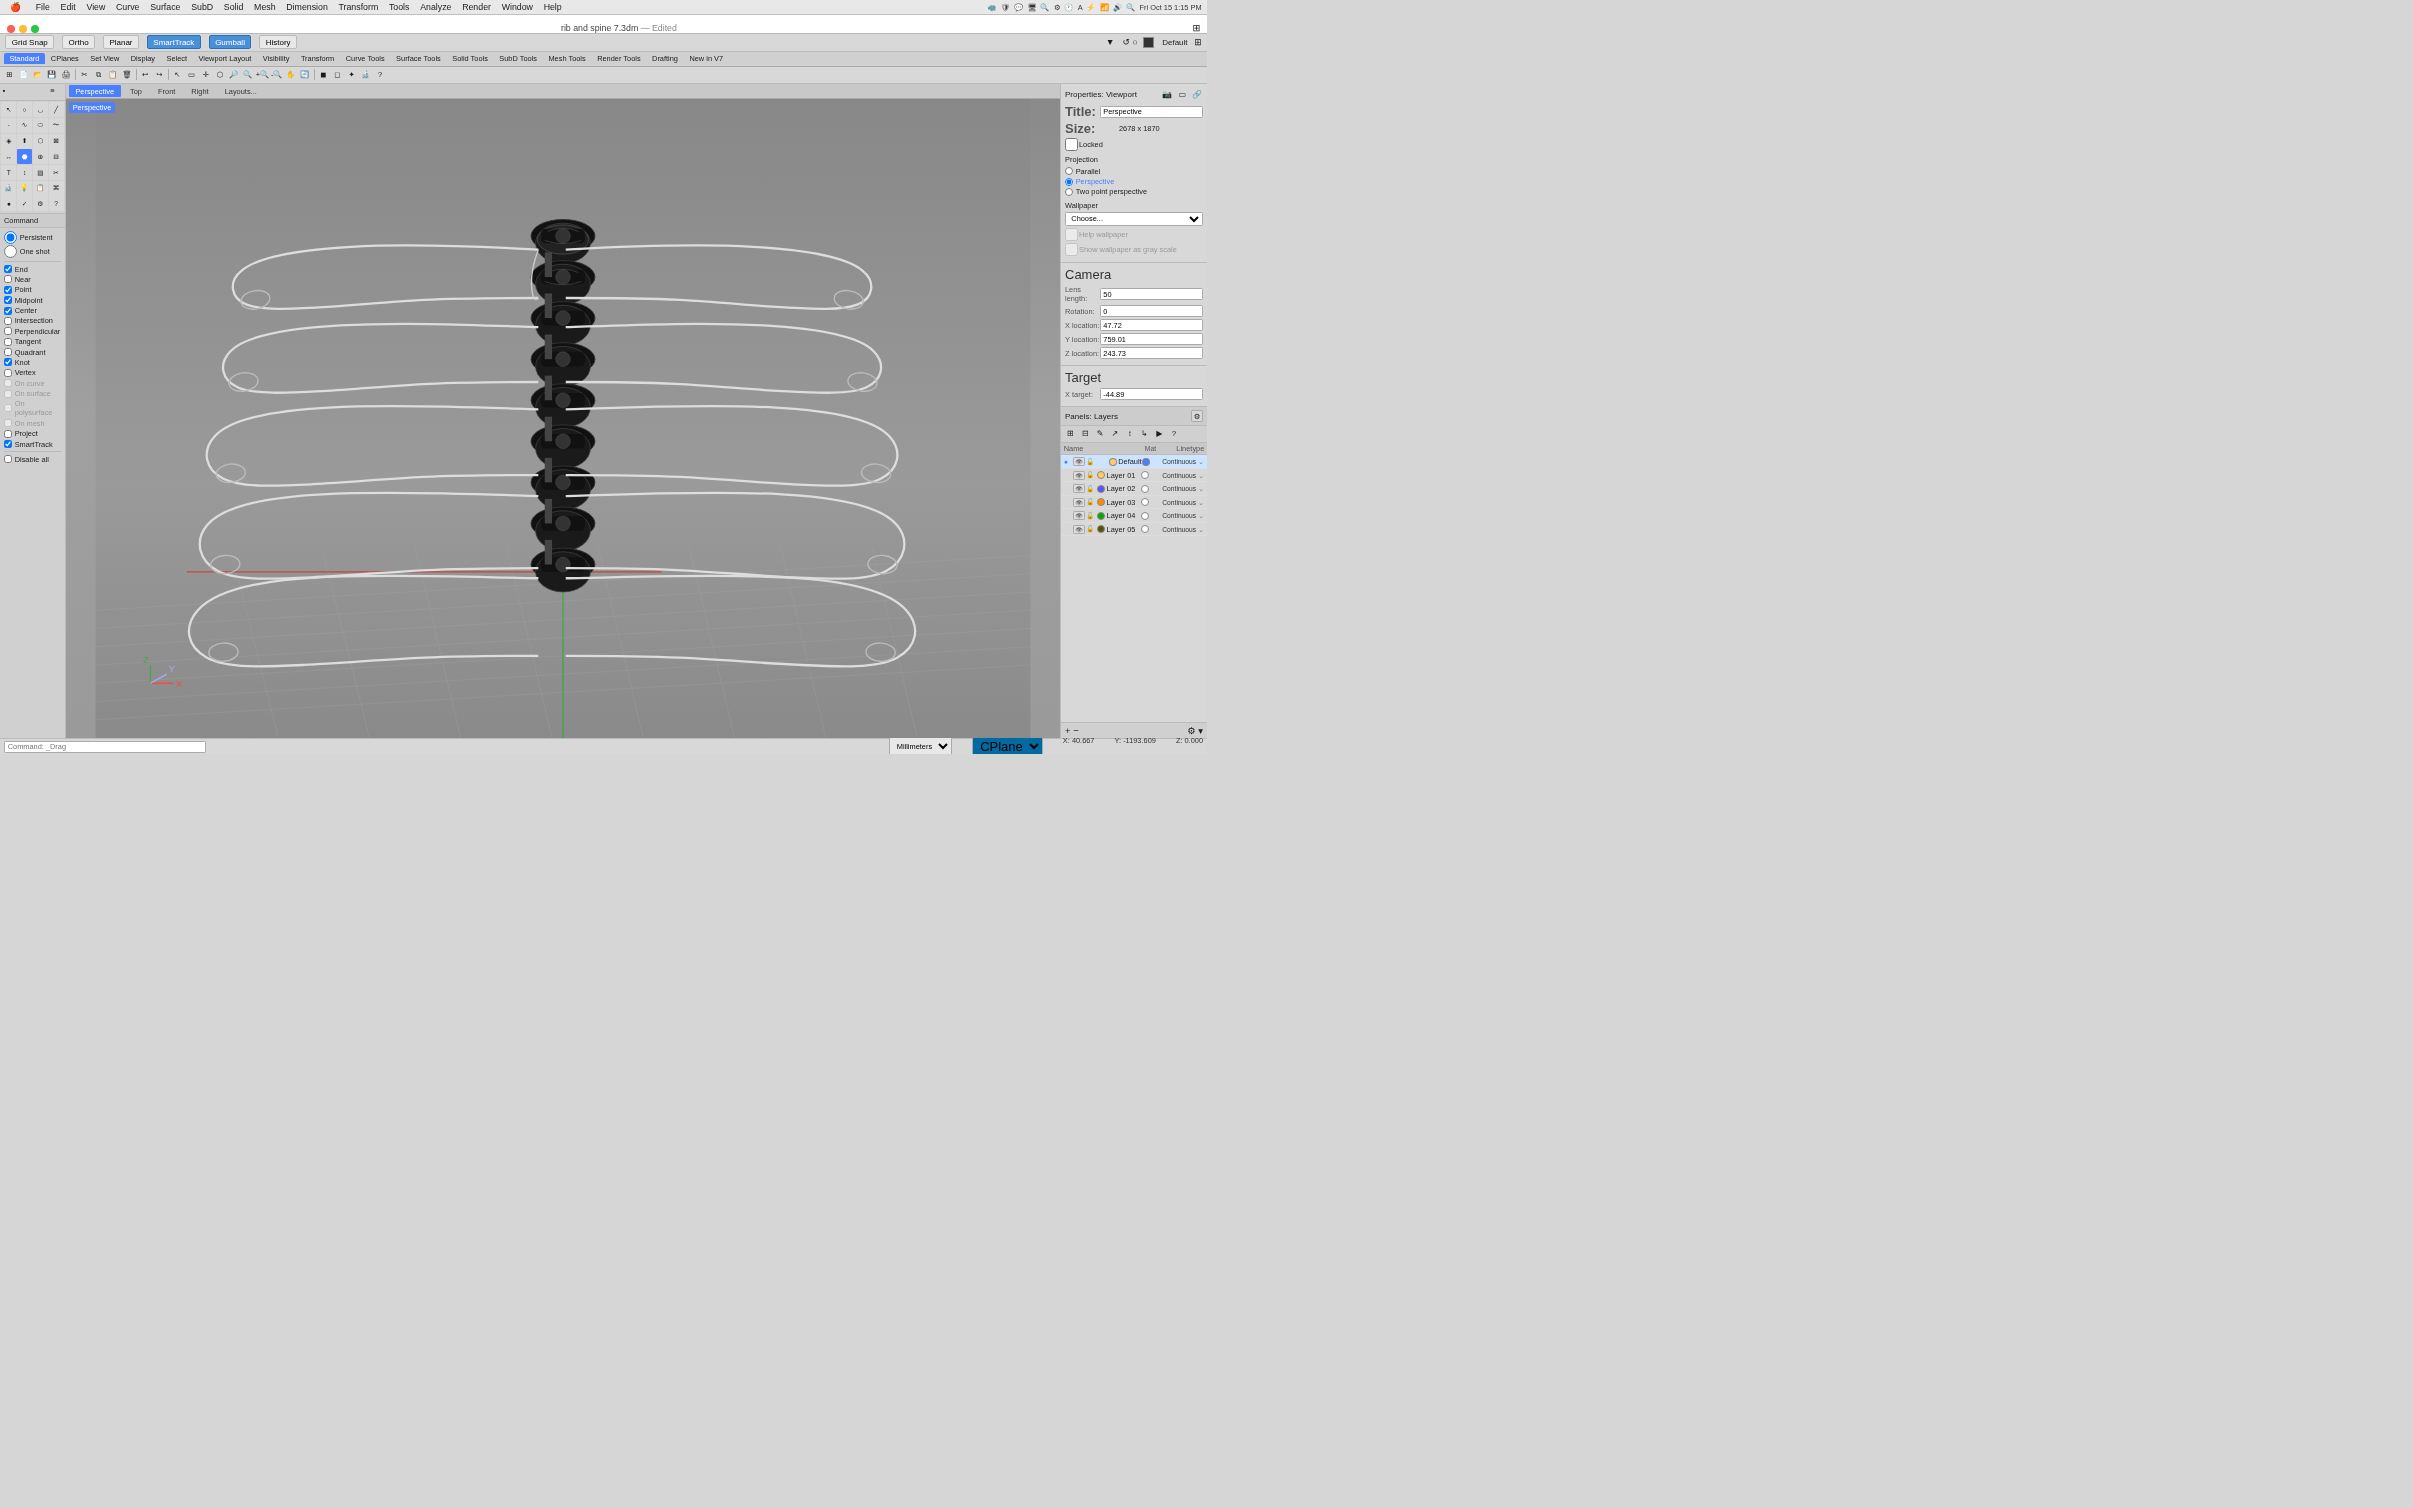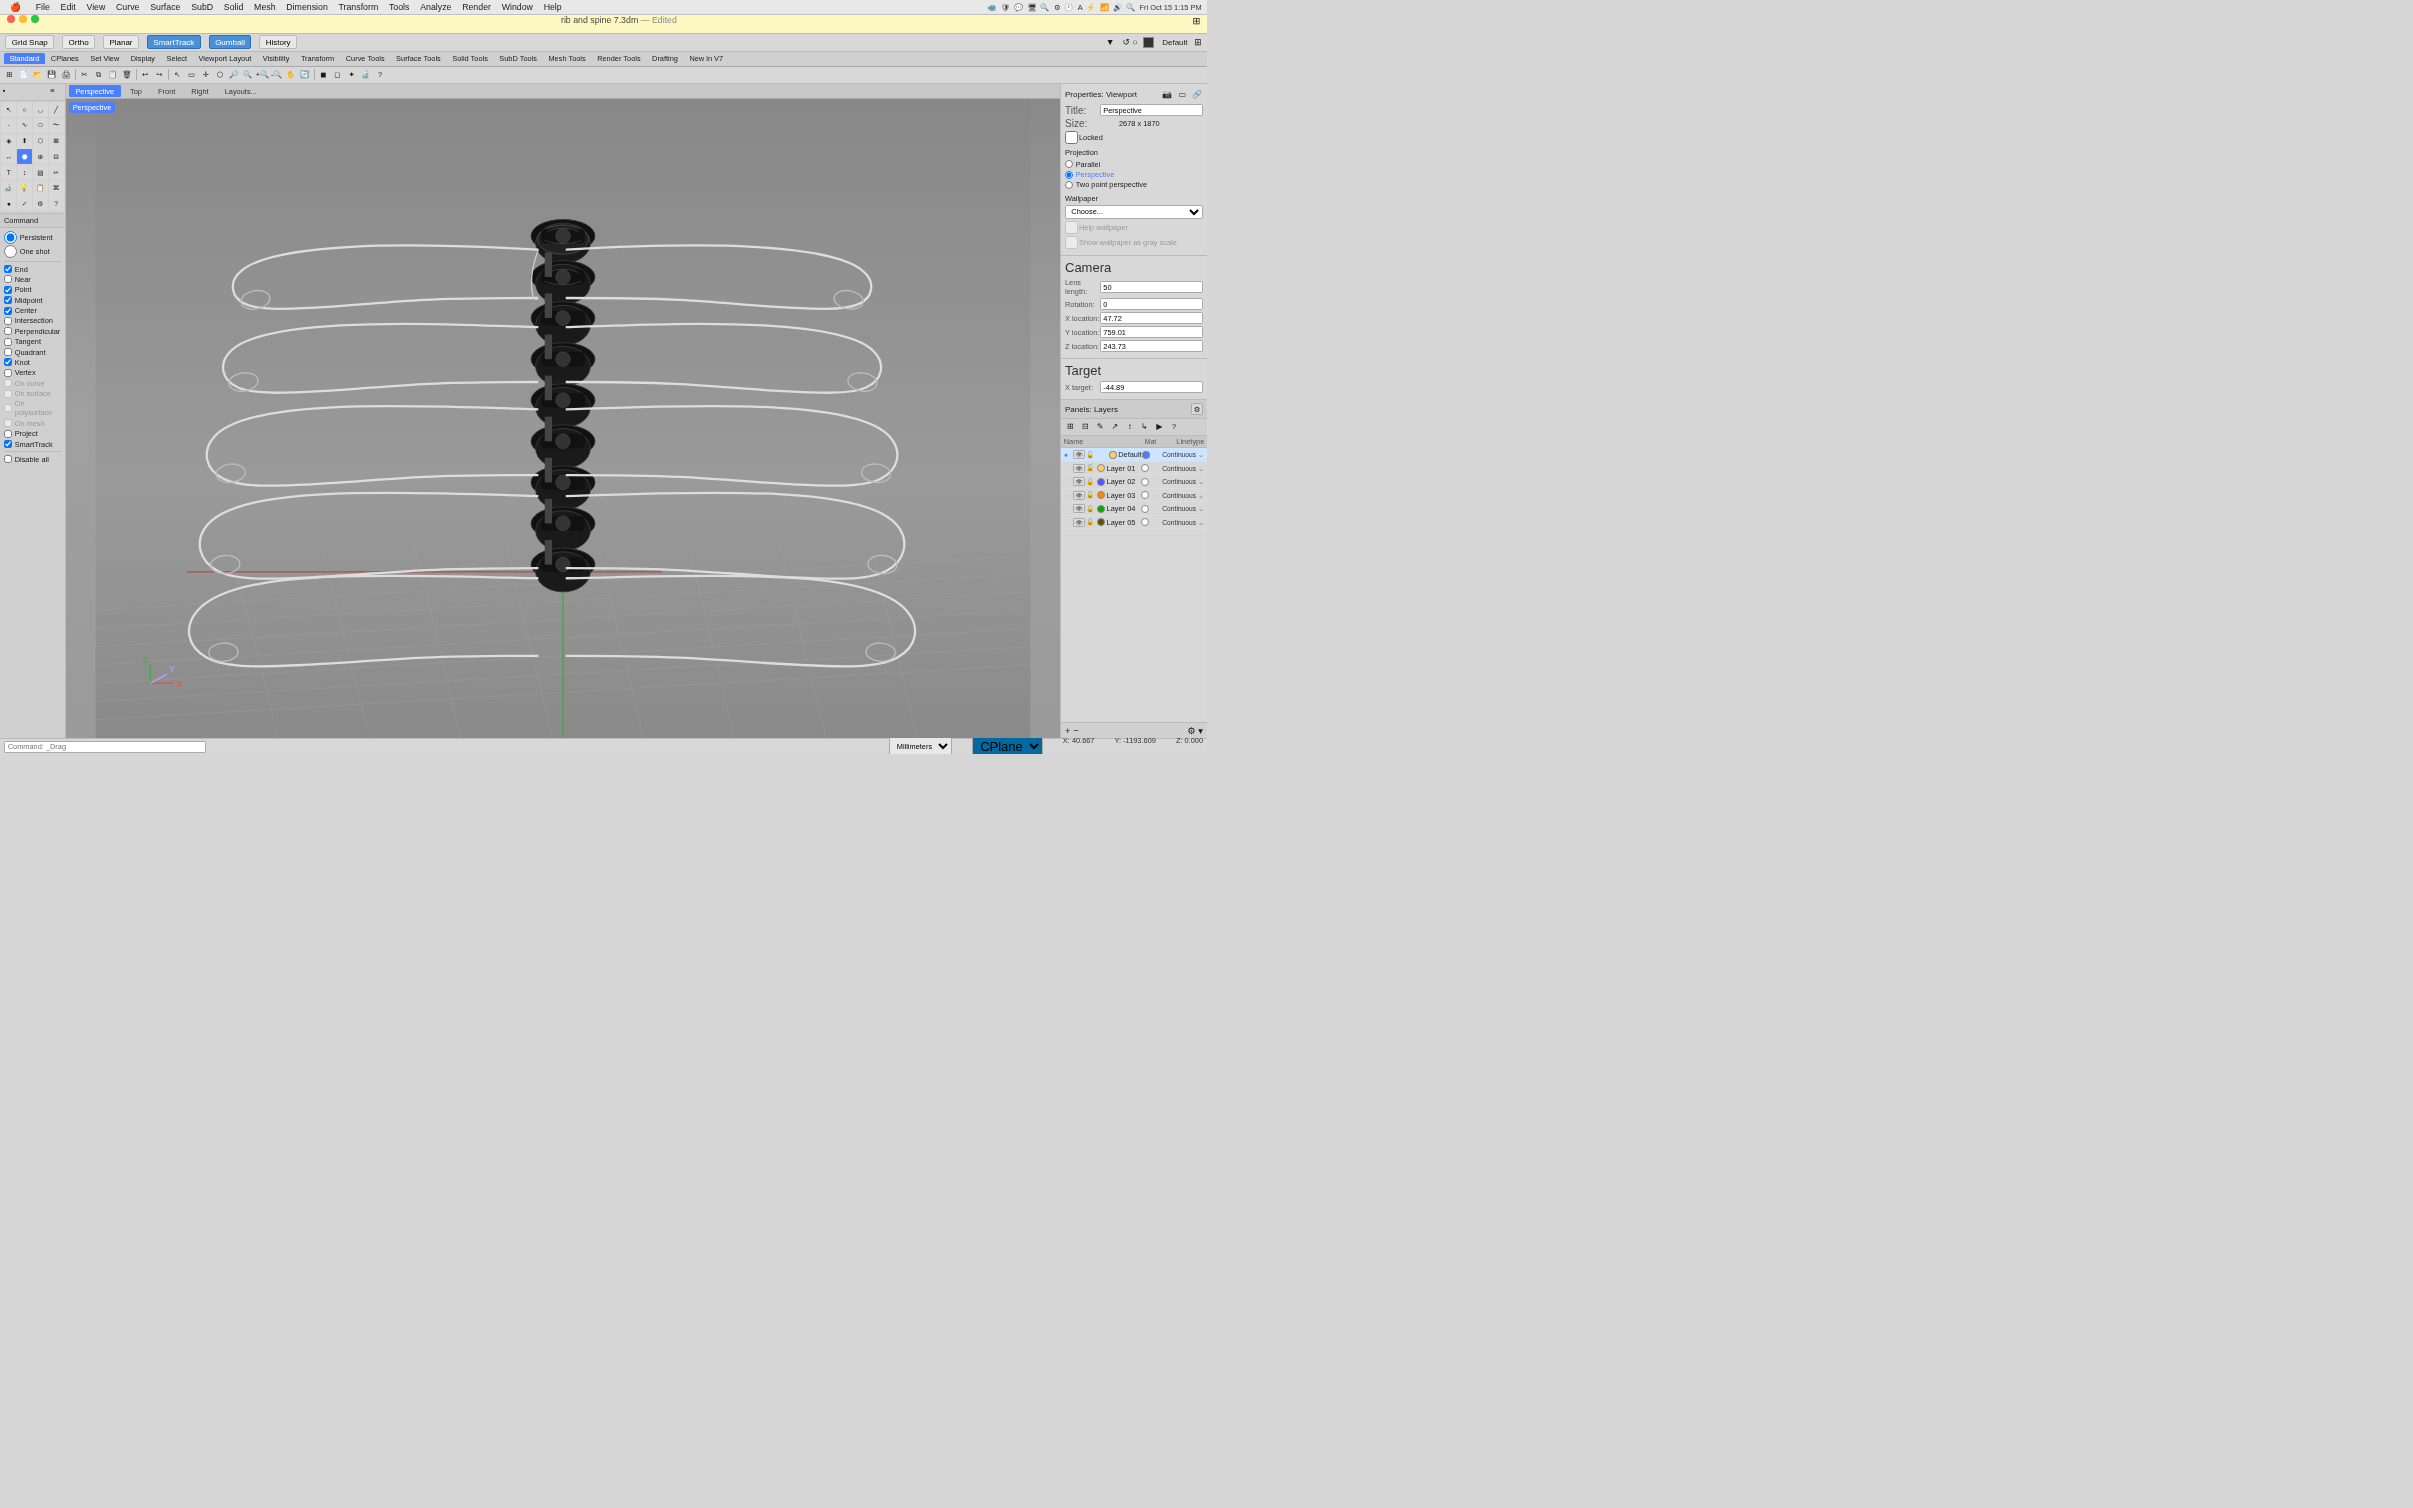--- a/index.html
+++ b/index.html
@@ -6,21 +6,21 @@
     body { font-family: -apple-system, BlinkMacSystemFont, "Helvetica Neue", Arial, sans-serif; font-size: 8px; background: #d6d6d6; color: #1a1a1a; overflow: hidden; width: 1207px; height: 754px; transform-origin: top left; }
     
     
     #menubar { display: flex; align-items: center; background: #e8e8e8; height: 15px; padding: 0 5.4px; border-bottom: 0.7px solid #c0c0c0; font-size: 8px; gap: 1.3px; }
     #menubar .apple-logo { font-size: 9.4px; margin-right: 4px; }
     #menubar .menu-item { padding: 0.7px 4.7px; cursor: pointer; border-radius: 2px; white-space: nowrap; font-size: 8.8px; }
     #menubar .spacer { flex: 1; }
     #menubar .right-icons { display: flex; align-items: center; gap: 4px; font-size: 7.4px; color: #333; }
     
     
-    #titlebar { display: flex; align-items: flex-start; background: #fef9c3; height: 19px; padding: 0 6.7px; border-bottom: 0.7px solid #bbb; }
+    #titlebar { display: flex; align-items: flex-end; background: #ffffff; height: 19px; padding: 0 6.7px; border-bottom: 0.7px solid #bbb; }
     #titlebar .traffic-lights { display: flex; gap: 4px; margin-right: 6.7px; }
     #titlebar .traffic-lights .dot { width: 8px; height: 8px; border-radius: 50%; cursor: pointer; }
     #titlebar .traffic-lights .red { background: #ff5f57; }
     #titlebar .traffic-lights .yellow { background: #febc2e; }
     #titlebar .traffic-lights .green { background: #28c840; }
     #titlebar .title { flex: 1; text-align: center; font-size: 8.8px; color: #444; }
     #titlebar .title .filename { font-weight: 500; }
     #titlebar .title .edited { font-weight: normal; color: #888; }
     
     
@@ -69,21 +69,21 @@
     
     
     #right-panel { width: 147px; background: #d8d8d8; border-left: 0.7px solid #bbb; display: flex; flex-direction: column; overflow-y: auto; }
     
     
     #properties-section { padding: 4px; border-bottom: 0.7px solid #bbb; }
     #properties-section .section-header { display: flex; align-items: center; justify-content: space-between; margin-bottom: 4px; font-size: 8px; font-weight: 500; }
     #properties-section .section-icons { display: flex; gap: 2.7px; }
     #properties-section .section-icon { width: 12px; height: 12px; display: flex; align-items: center; justify-content: center; font-size: 8px; cursor: pointer; }
     #properties-section .prop-row { display: flex; align-items: center; margin-bottom: 2px; font-size: 7.4px; }
-    #properties-section .prop-label { width: 54px; color: #555; font-size: 10px; }
+    #properties-section .prop-label { width: 54px; color: #555; font-size: 13px; font-weight: bold; }
     #properties-section .prop-value { flex: 1; font-size: 7.4px; }
     #properties-section .prop-input { flex: 1; height: 12px; border: 0.7px solid #aaa; border-radius: 1.3px; background: white; padding: 0 2.7px; font-size: 7.4px; }
     #properties-section .checkbox-row { display: flex; align-items: center; gap: 1px; margin-bottom: 2px; font-size: 7.4px; }
     .radio-item { display: flex; align-items: center; gap: 2.7px; font-size: 7.4px; padding: 0.7px 0; cursor: pointer; }
     .radio-item input[type="radio"] { width: 8px; height: 8px; }
     
     
     .subsection { padding: 4px; border-bottom: 0.7px solid #bbb; }
     .subsection .sub-header { font-size: 13px; font-weight: 500; margin-bottom: 3.4px; color: #333; }
     .subsection .prop-row { display: flex; align-items: center; margin-bottom: 2px; font-size: 7.4px; }

